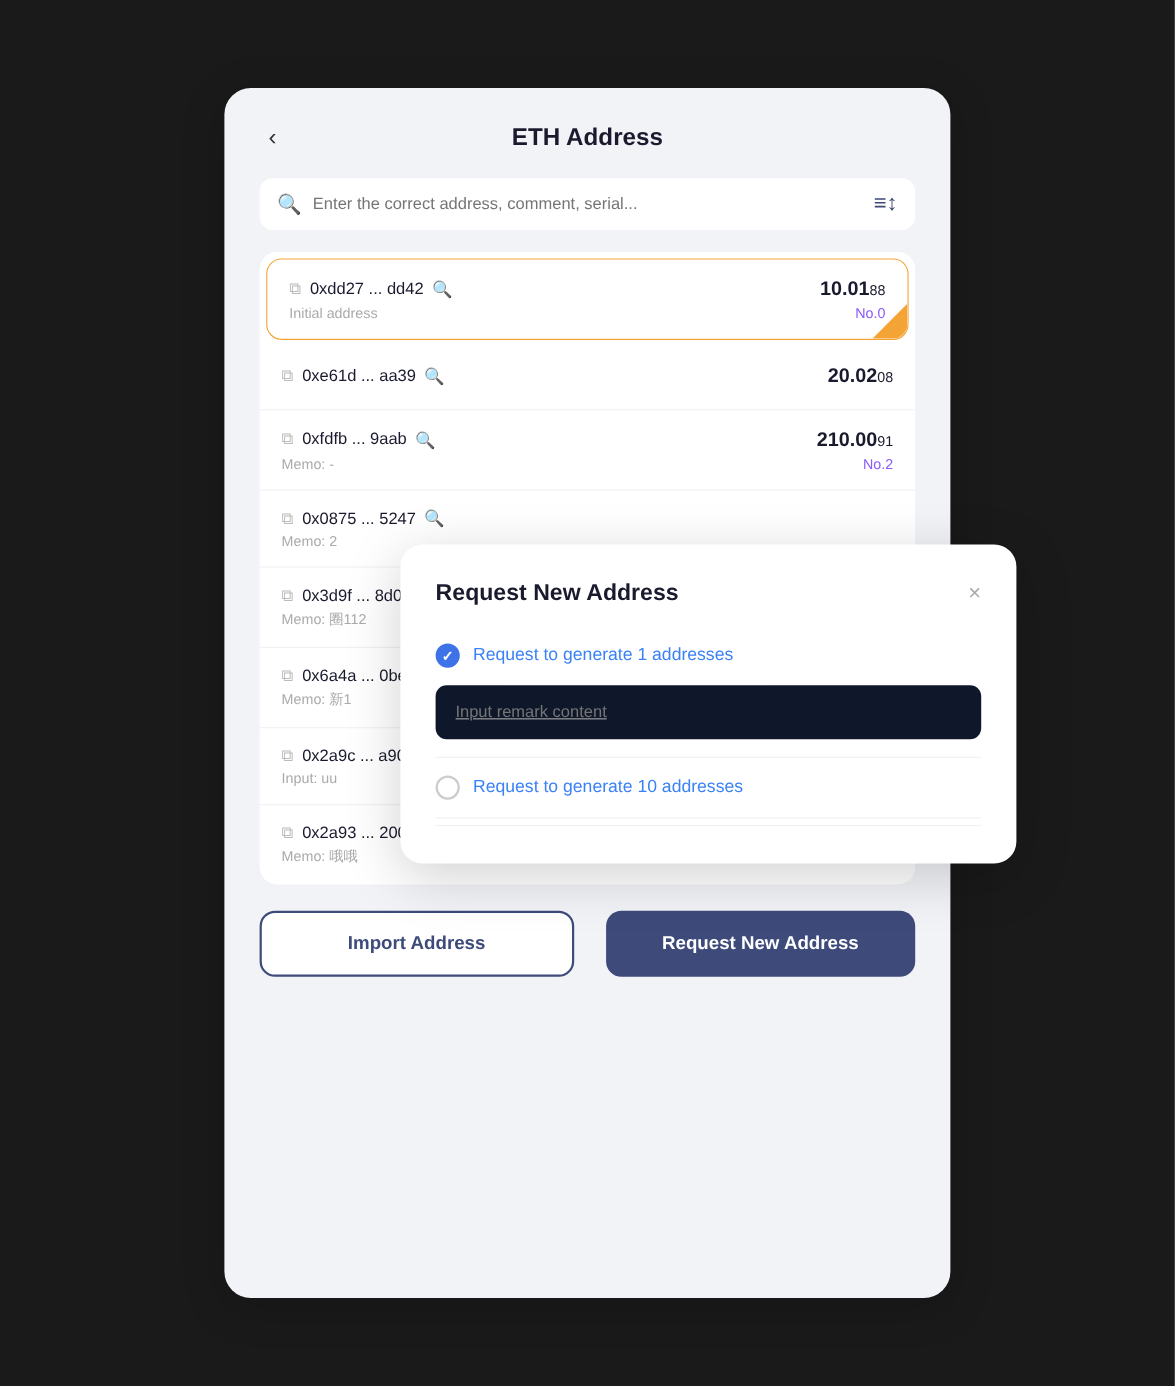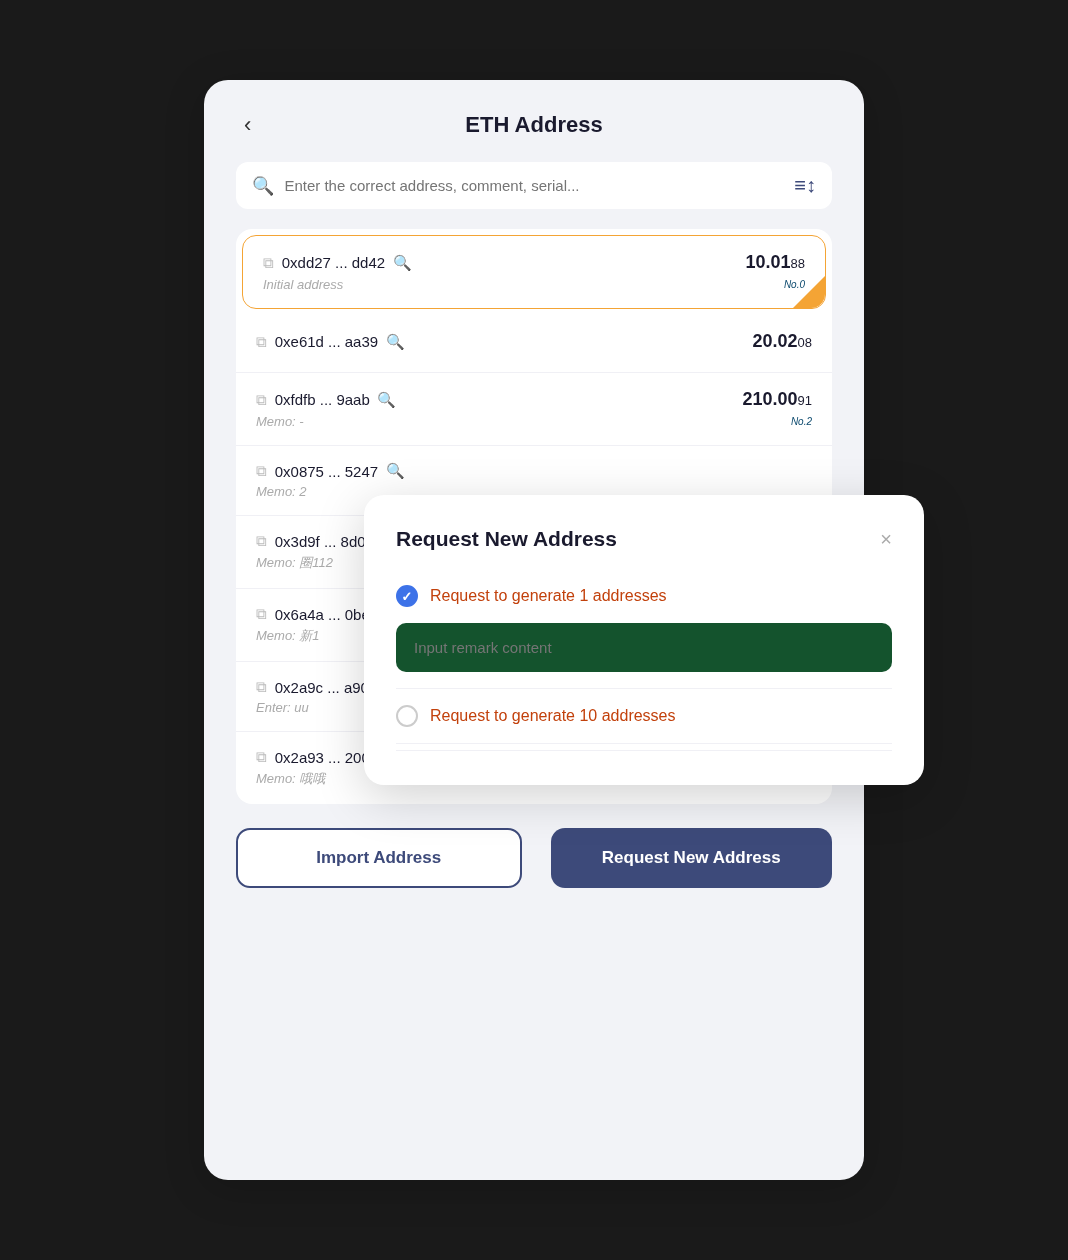--- a/index.html
+++ b/index.html
@@ -119,29 +119,28 @@
       color: #1a1a2e;
     }
     .addr-amount span {
       font-size: 13px;
       font-weight: 400;
     }
     .addr-bottom {
       display: flex;
       justify-content: space-between;
       align-items: center;
-      font-style: italic;
     }
     .addr-memo {
       font-size: 13px;
       color: #aaa;
     }
     .addr-no {
-      font-size: 10px;
-      color: #0c4a6e;
+      font-size: 13px;
+      color: #8b5cf6;
     }
     .orange-corner {
       position: absolute;
       bottom: 0;
       right: 0;
       width: 0;
       height: 0;
       border-style: solid;
       border-width: 0 0 32px 32px;
       border-color: transparent transparent #f4a435 transparent;
@@ -234,32 +233,33 @@
       background: #3d72e8;
       border-color: #3d72e8;
     }
     .radio-check {
       color: white;
       font-size: 13px;
       font-weight: 700;
     }
     .radio-label {
       font-size: 16px;
-      color: #c2410c;
+      color: #3b82f6;
     }
     .remark-input {
       width: 100%;
       border: none;
-      background: #14532d;
+      background: #0f172a;
       border-radius: 10px;
       padding: 16px 18px;
       font-size: 15px;
       color: #aaa;
       margin: 6px 0 10px 0;
       outline: none;
+      text-decoration: underline;
     }
     .divider {
       height: 1px;
       background: #f0f0f5;
       margin: 6px 0;
     }
   </style>
 </head>
 <body>
 
@@ -366,21 +366,21 @@
       <div class="address-item">
     <div class="addr-top">
       <div class="addr-left">
         <span class="copy-icon">⧉</span>
         <span class="addr-text">0x2a9c ... a904</span>
         <span class="search-addr-icon">🔍</span>
       </div>
 
     </div>
     <div class="addr-bottom">
-      <span class="addr-memo">Enter: uu</span>
+      <span class="addr-memo">Input: uu</span>
       <span class="addr-no"></span>
     </div>
 
   </div>
       <div class="address-item">
     <div class="addr-top">
       <div class="addr-left">
         <span class="copy-icon">⧉</span>
         <span class="addr-text">0x2a93 ... 2006</span>
         <span class="search-addr-icon">🔍</span>

